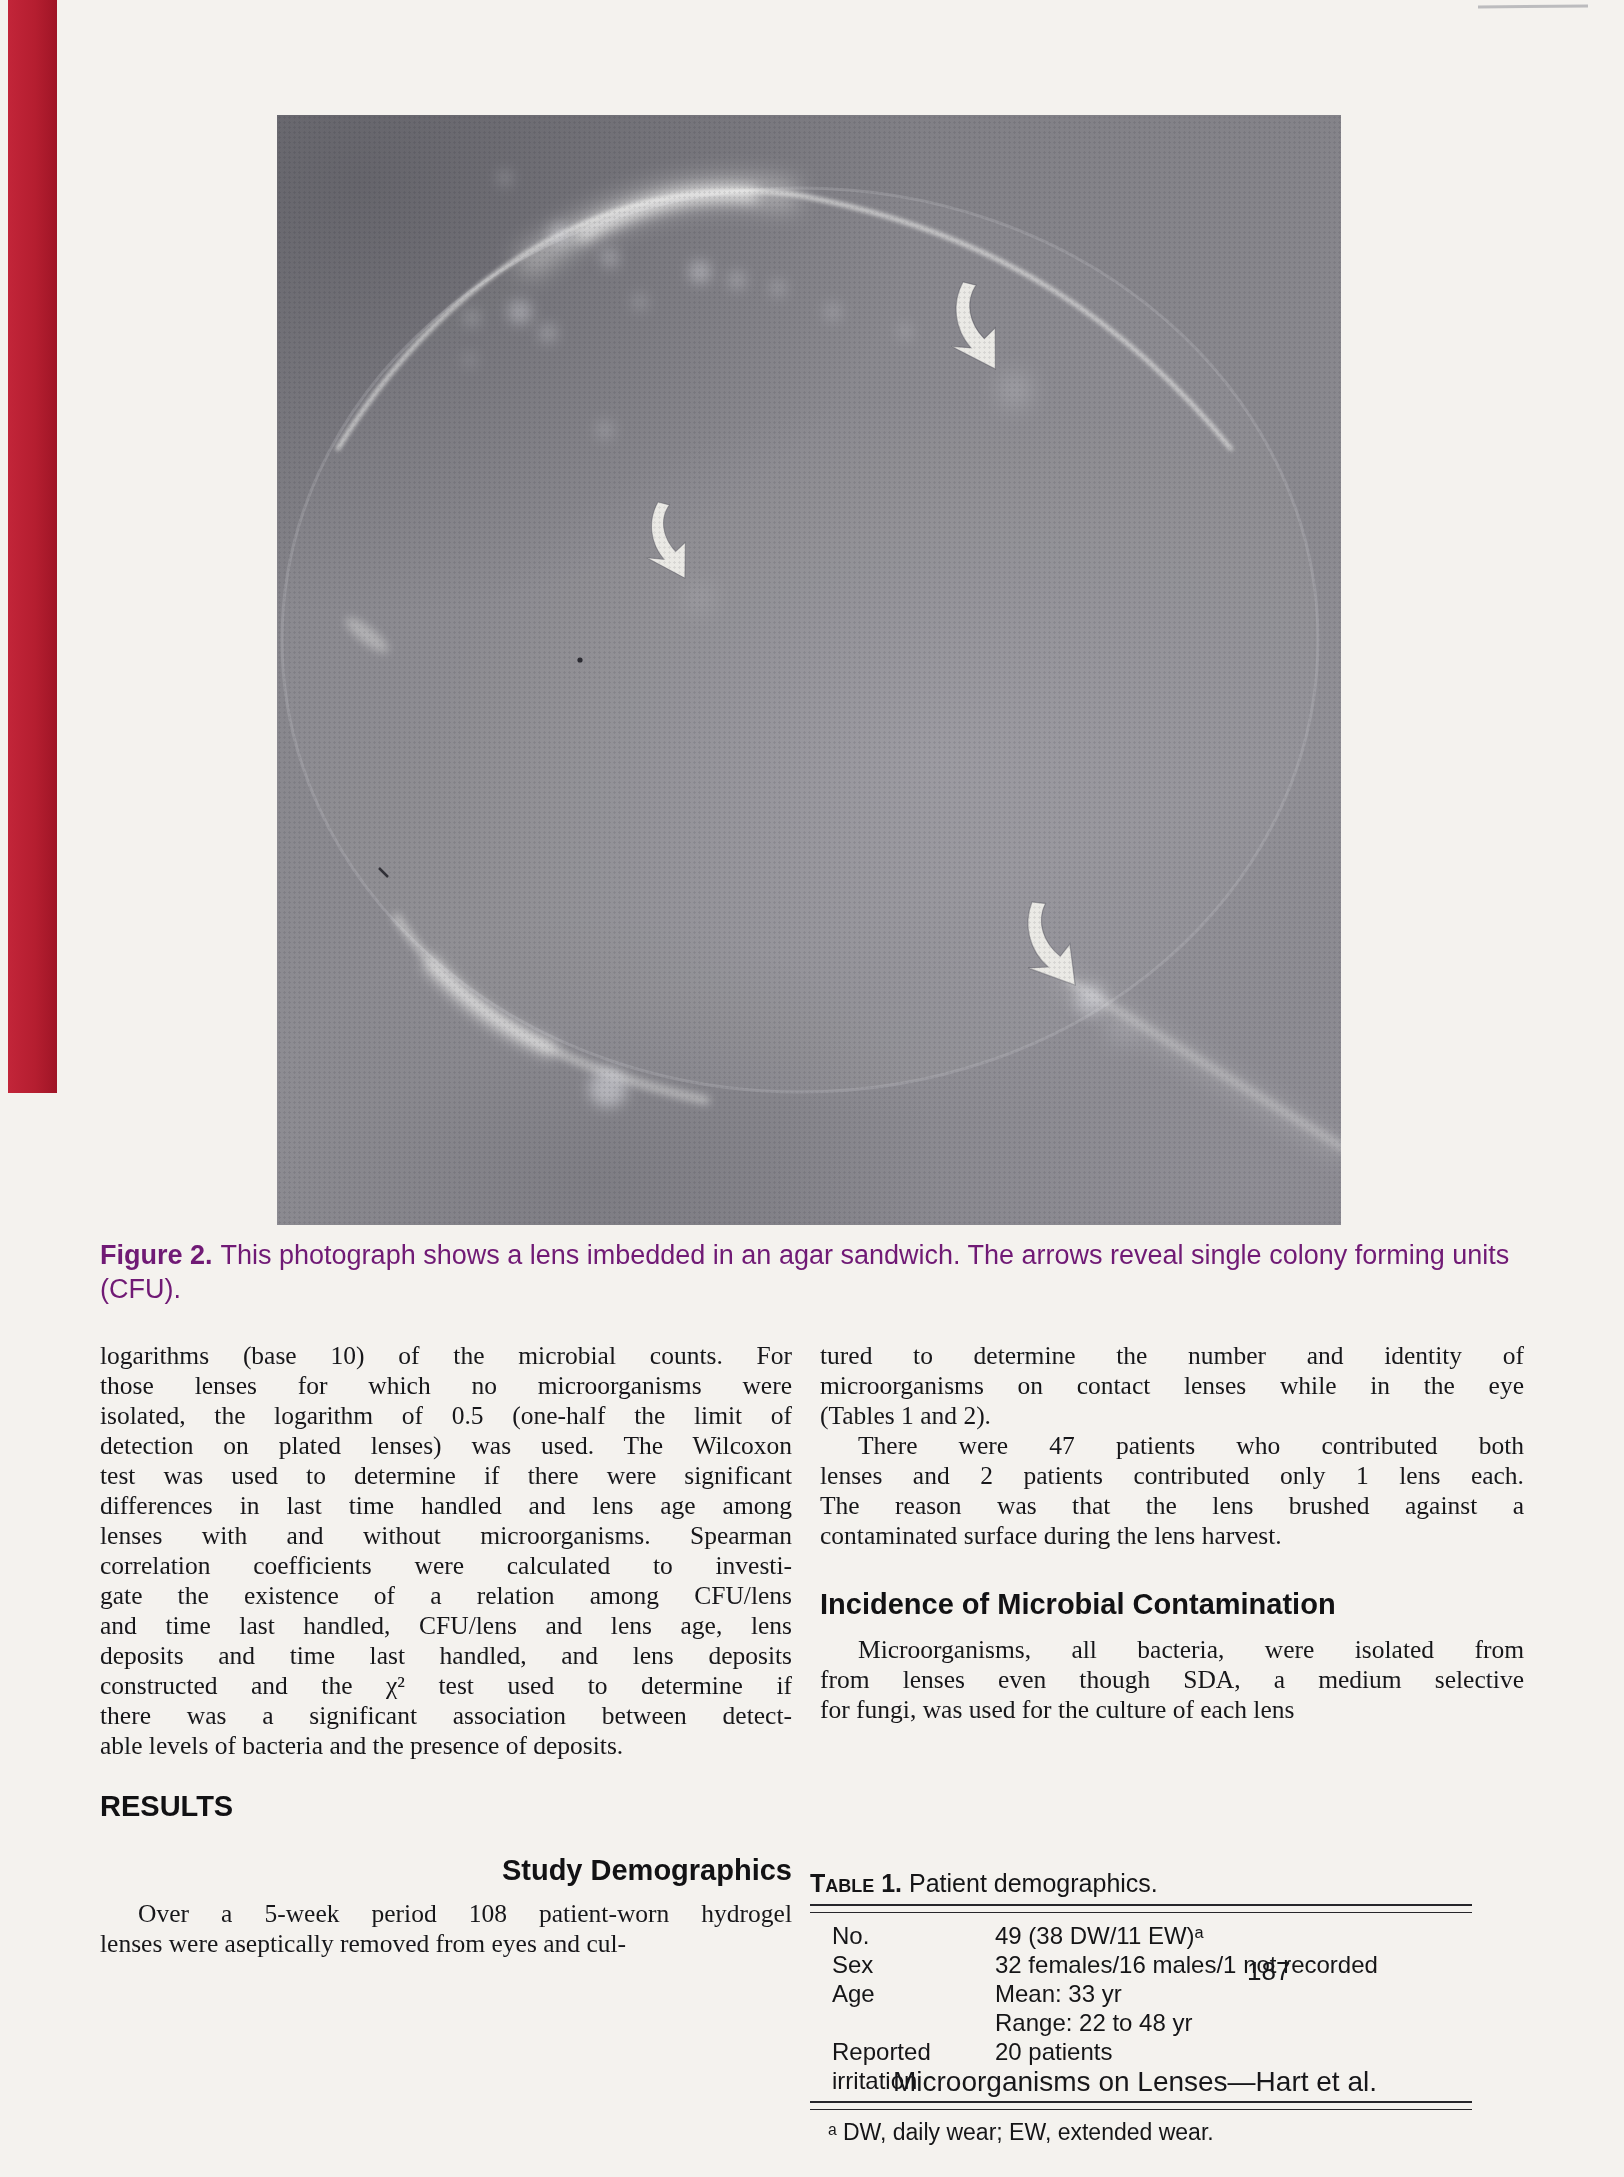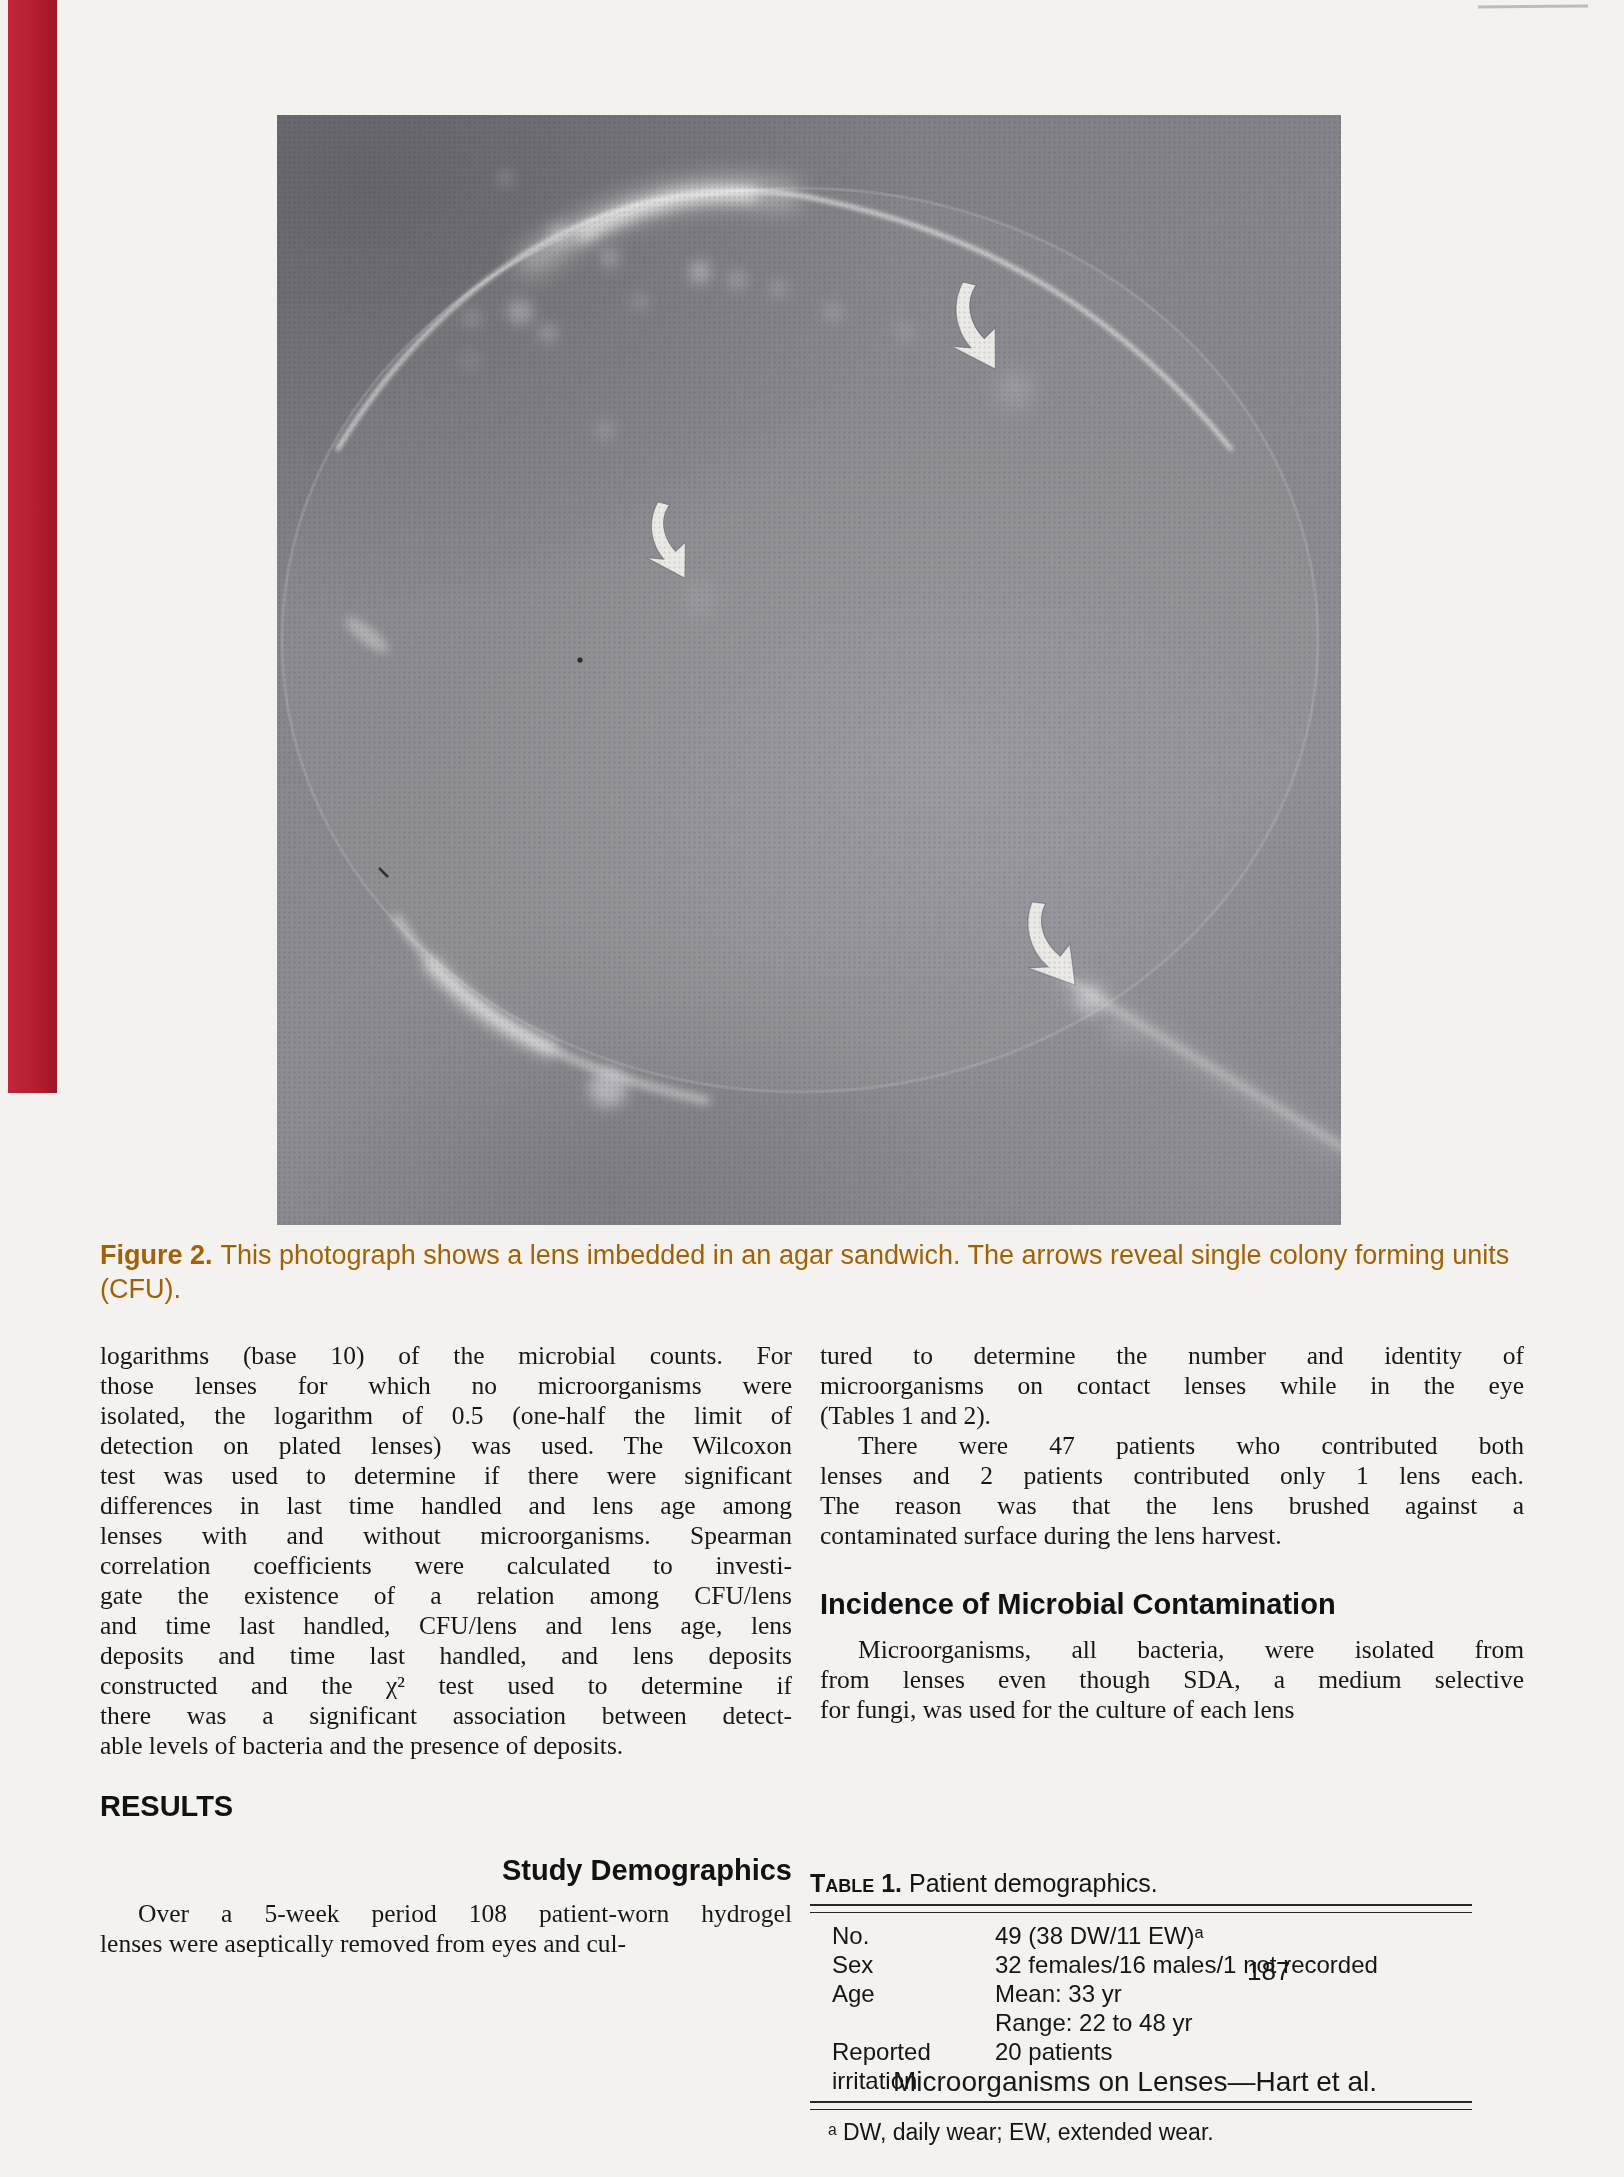--- a/index.html
+++ b/index.html
@@ -31,21 +31,21 @@
   }
   .photo::after{ 
     content:"";position:absolute;inset:0;
     background-image:radial-gradient(rgba(18,18,26,0.16) 1px, transparent 1.4px);
     background-size:5px 5px;opacity:.55;pointer-events:none;
   }
   .photo svg{position:absolute;inset:0;display:block;}
   
   .caption{
     position:absolute;left:100px;top:1238px;width:1424px;
-    font-family:"Liberation Sans",sans-serif;font-size:27px;line-height:34px;color:#a16207;
+    font-family:"Liberation Sans",sans-serif;font-size:27px;line-height:34px;color:#701a75;
   }
   .caption .cap-label{font-weight:bold;margin-right:8px;}
   
   .col{position:absolute;top:1341px;font-size:25.5px;line-height:30px;color:#17171a;}
   .col-left{left:100px;width:692px;}
   .col-right{left:820px;width:704px;}
   .tline{text-align:justify;text-align-last:justify;white-space:nowrap0;}
   .tline.last{text-align-last:left;}
   .tline.indent{padding-left:38px;}
   .heading{

